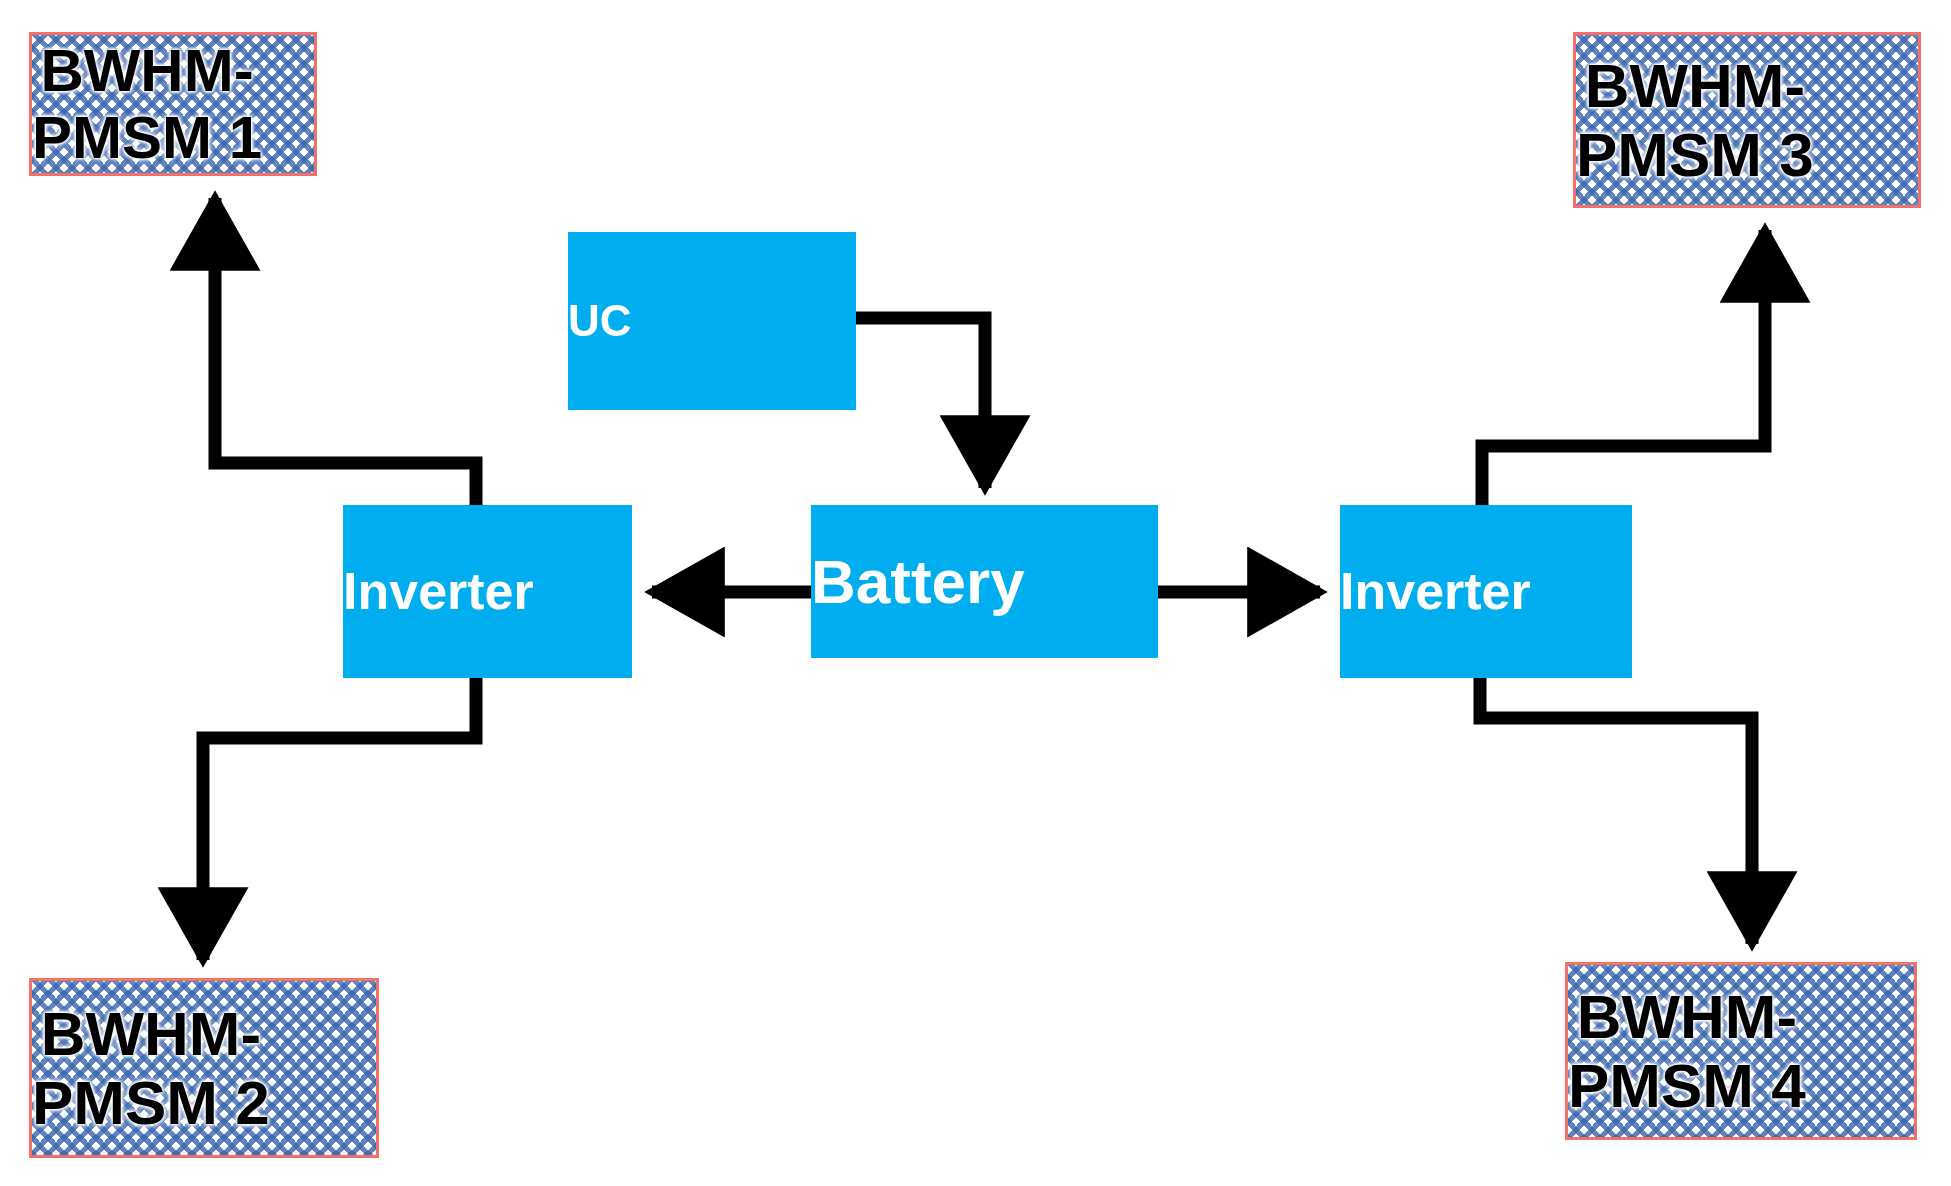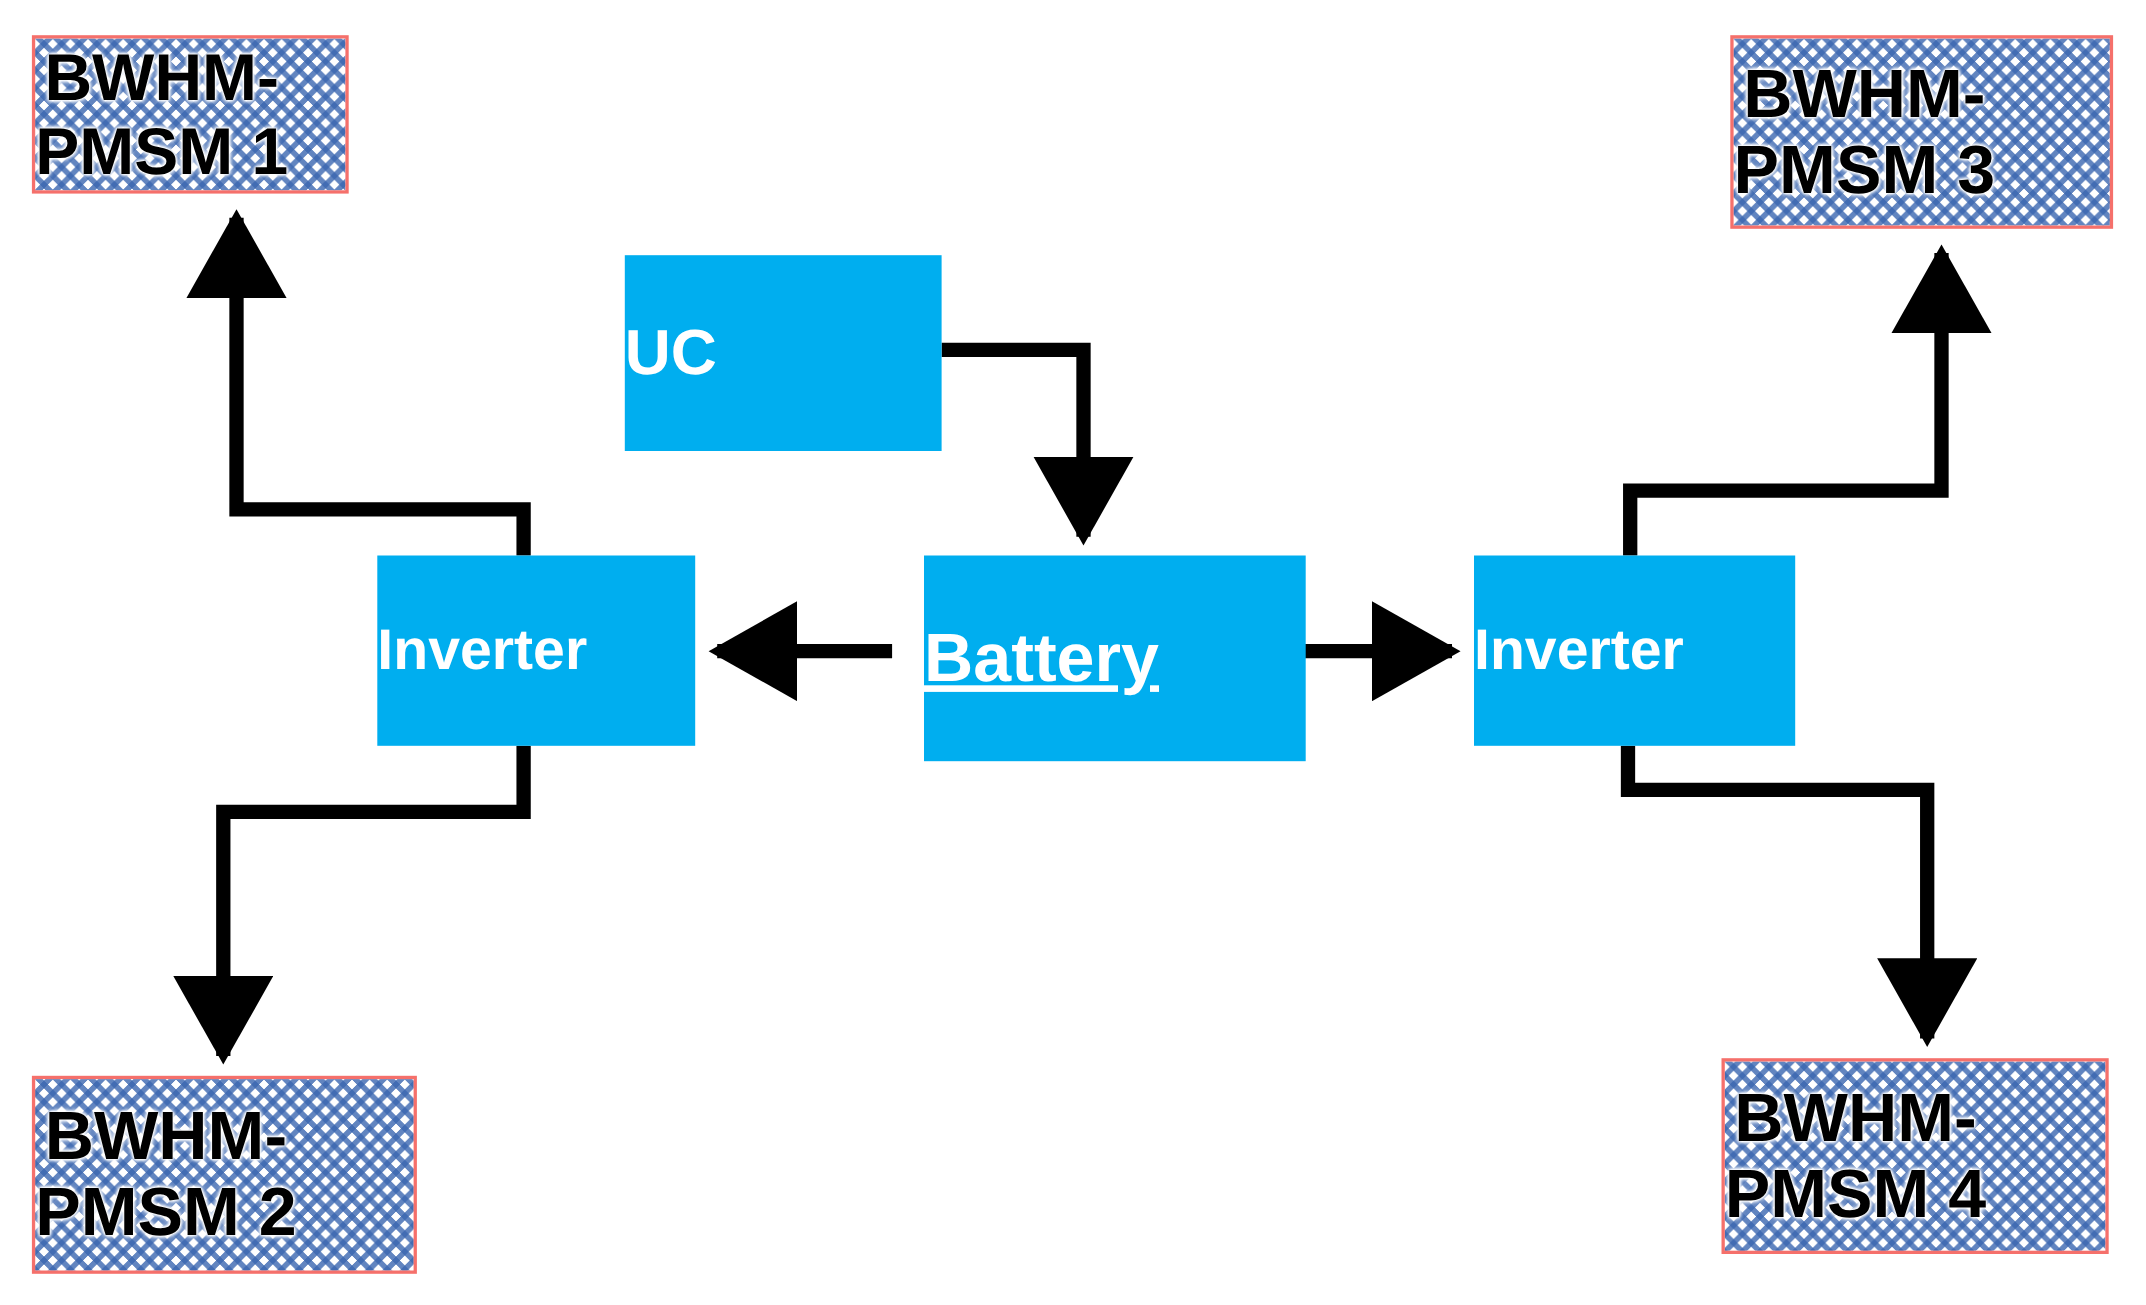--- a/index.html
+++ b/index.html
@@ -64,22 +64,22 @@
       0 0 2px #ffffff, 0 0 6px #ffffff;
   }
   .label { display: block; white-space: pre-line; }
 
   
   #motor1 { left: 29px;   top: 32px;   width: 288px; height: 144px; font-size: 60px; }
   #motor3 { left: 1573px; top: 32px;   width: 348px; height: 176px; font-size: 62px; }
   #motor2 { left: 29px;   top: 978px;  width: 350px; height: 180px; font-size: 62px; }
   #motor4 { left: 1565px; top: 962px;  width: 352px; height: 178px; font-size: 62px; }
 
-  #uc       { left: 568px;  top: 232px; width: 288px; height: 178px; font-size: 58px; }
-  #battery  { left: 840px;  top: 505px; width: 347px; height: 187px; font-size: 62px; text-decoration: underline; }
+  #uc       { left: 568px;  top: 232px; width: 288px; height: 178px; font-size: 44px; }
+  #battery  { left: 811px;  top: 505px; width: 347px; height: 153px; font-size: 62px; }
   #inv-left { left: 343px;  top: 505px; width: 289px; height: 173px; font-size: 52px; }
   #inv-right{ left: 1340px; top: 505px; width: 292px; height: 173px; font-size: 52px; }
 </style>
 </head>
 <body>
 
 <div id="canvas">
 
   <svg id="wires" viewBox="0 0 1951 1186" xmlns="http://www.w3.org/2000/svg">
     <defs>

